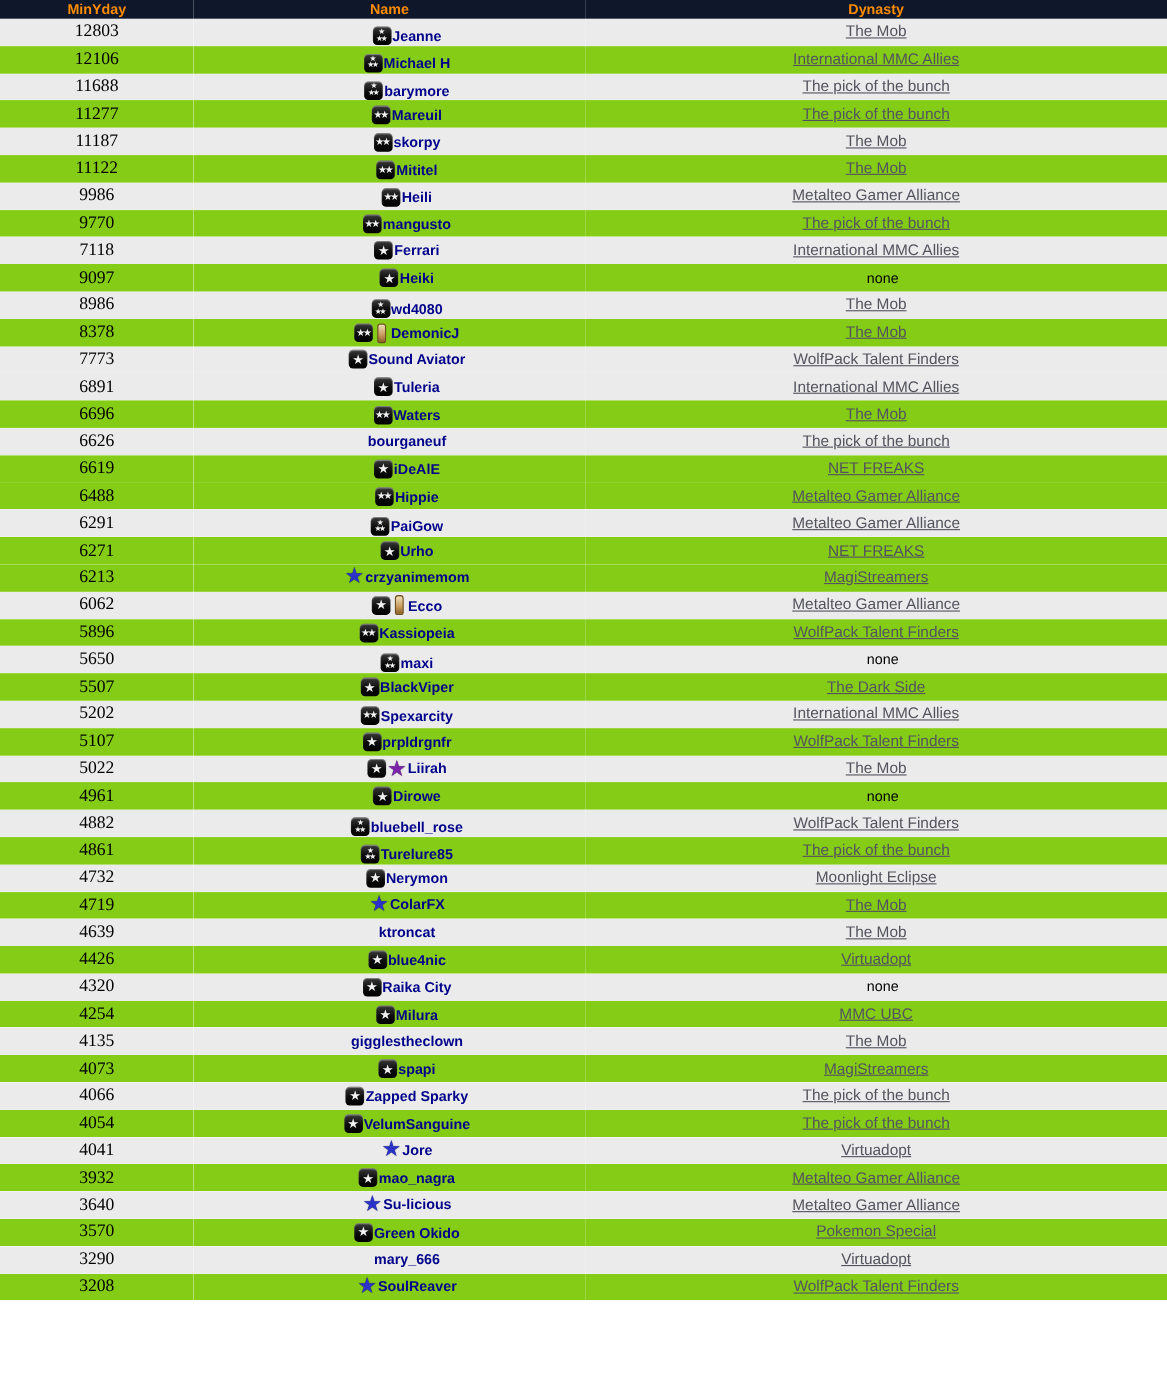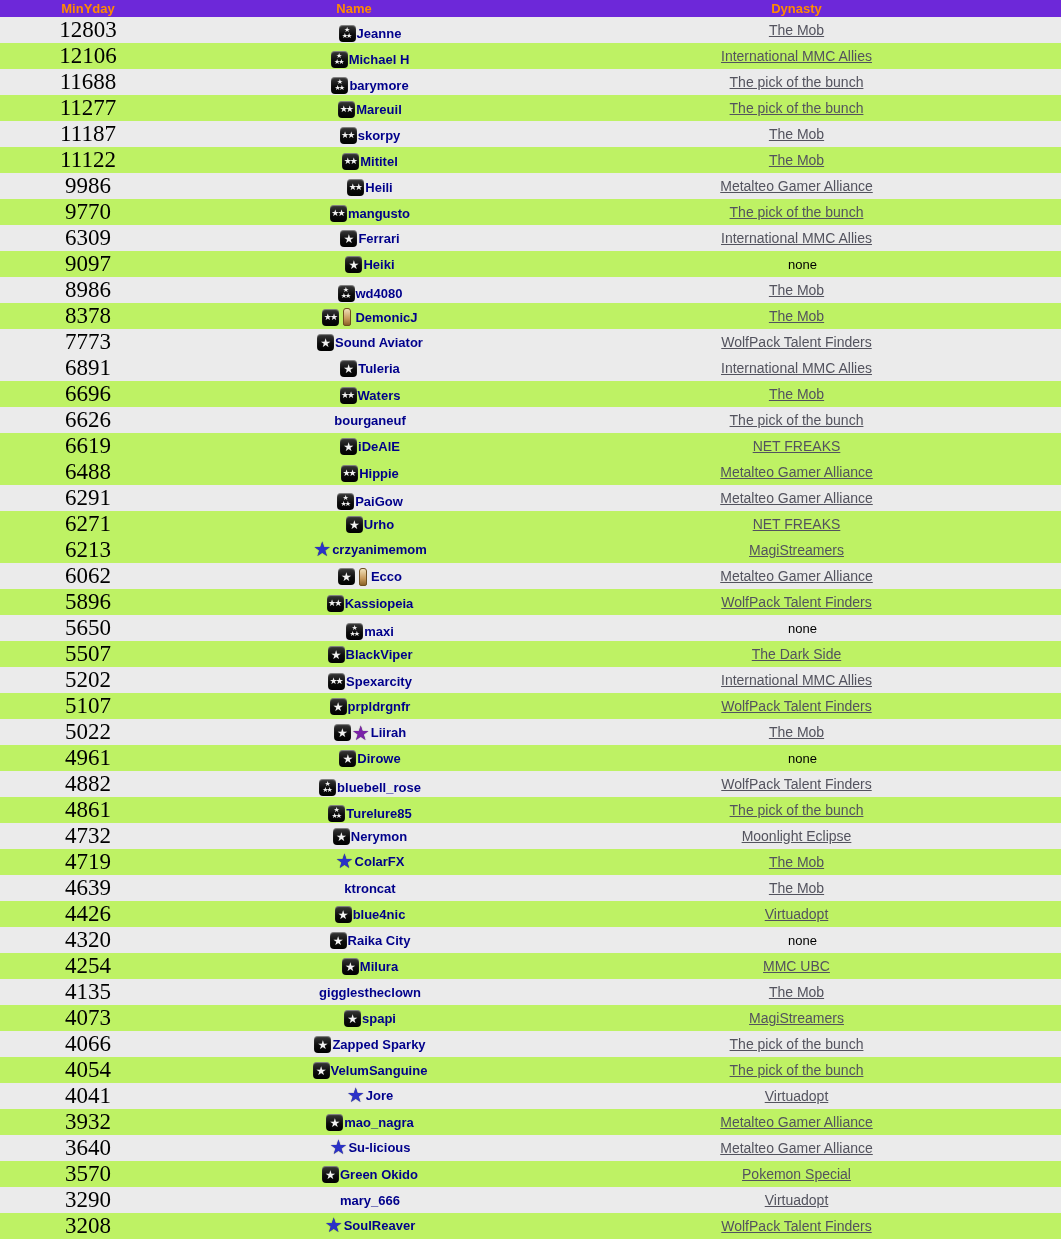--- a/index.html
+++ b/index.html
@@ -1,25 +1,25 @@
 <!DOCTYPE html>
 <html><head>
 <meta charset="utf-8">
 <style>
   html,body{margin:0;padding:0;background:#ffffff;}
   body{width:1061px;font-family:"Liberation Sans",sans-serif;}
   table{width:1061px;border-collapse:collapse;table-layout:fixed;}
   col.c1{width:176px;} col.c2{width:356px;} col.c3{width:529px;}
-  thead tr{background:#6d28d9;height:17px;}
+  thead tr{background:#0f172a;height:17px;}
   th{color:#ff8c00;font-size:13px;font-weight:bold;text-align:center;padding:0;line-height:17px;font-family:"Liberation Sans",sans-serif;}
   tbody tr{height:24.8px;}
   tbody tr.odd{background:#ebebeb;}
-  tbody tr.even{background:#bef264;}
+  tbody tr.even{background:#84cc16;}
   td{text-align:center;vertical-align:middle;padding:0;overflow:hidden;white-space:nowrap;}
-  td.c-min{font-family:"Liberation Serif",serif;font-size:23px;color:#000000;}
+  td.c-min{font-family:"Liberation Serif",serif;font-size:16px;color:#000000;}
   .namewrap{display:inline-flex;align-items:center;justify-content:center;gap:1px;padding-left:32px;}
   a.name-link{color:#00008b;font-weight:bold;font-size:13px;text-decoration:none;cursor:pointer;}
   a.dyn-link{color:#53535e;font-size:14px;text-decoration:underline;cursor:pointer;}
   .dyn-none{color:#000000;font-size:13px;margin-left:12px;}
   
   .badge{display:inline-flex;flex-direction:column;align-items:center;justify-content:center;
          width:17px;height:17px;border-radius:4px;background:linear-gradient(#3a3a3a,#0c0c0c 55%,#000);
          box-shadow:inset 0 1px 1px rgba(255,255,255,.4);color:#f2f2f2;flex:0 0 auto;}
   .badge.b1{font-size:12px;line-height:12px;}
   .badge.b2{font-size:9px;line-height:9px;letter-spacing:-2px;text-indent:-2px;}
@@ -120,21 +120,21 @@
       </tr>
       <tr class="even">
         <td class="c-min">9770</td>
         <td class="c-name"><span class="namewrap">
             <span class="badge b2">★★</span>
             <a class="name-link">mangusto</a>
           </span></td>
         <td class="c-dyn"><a class="dyn-link">The pick of the bunch</a></td>
       </tr>
       <tr class="odd">
-        <td class="c-min">6309</td>
+        <td class="c-min">7118</td>
         <td class="c-name"><span class="namewrap">
             <span class="badge b1">★</span>
             <a class="name-link">Ferrari</a>
           </span></td>
         <td class="c-dyn"><a class="dyn-link">International MMC Allies</a></td>
       </tr>
       <tr class="even">
         <td class="c-min">9097</td>
         <td class="c-name"><span class="namewrap">
             <span class="badge b1">★</span>

